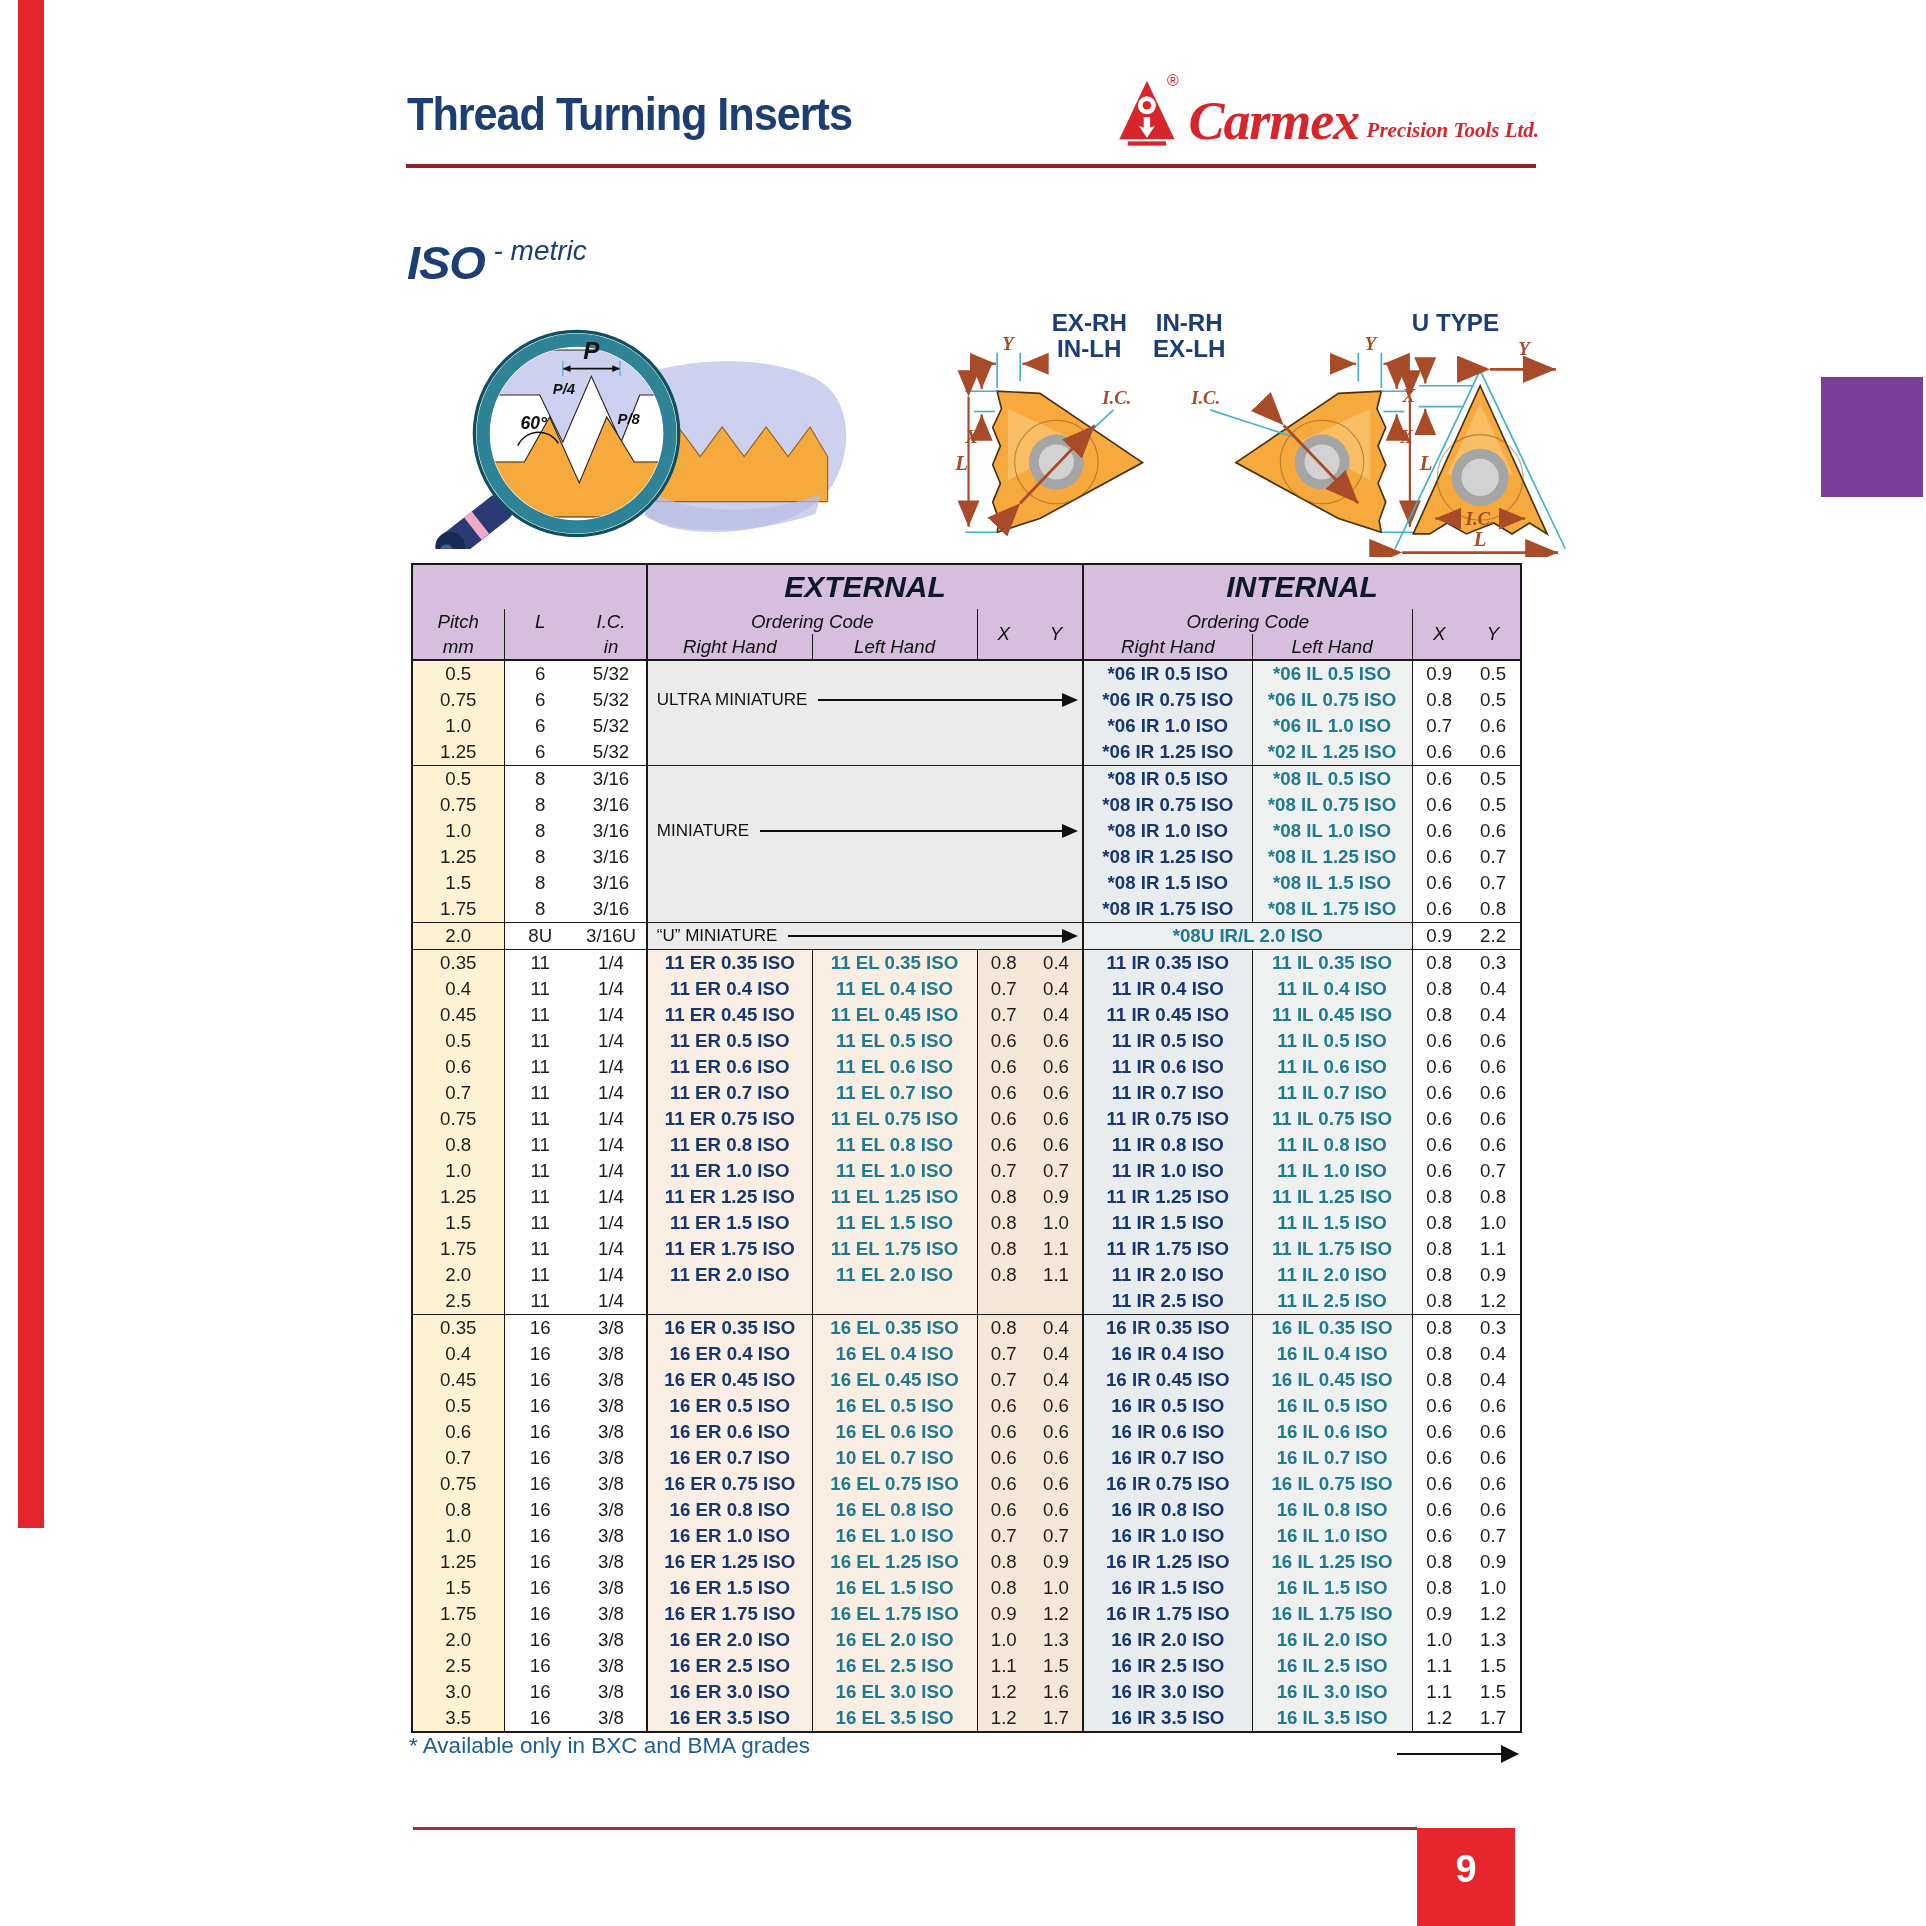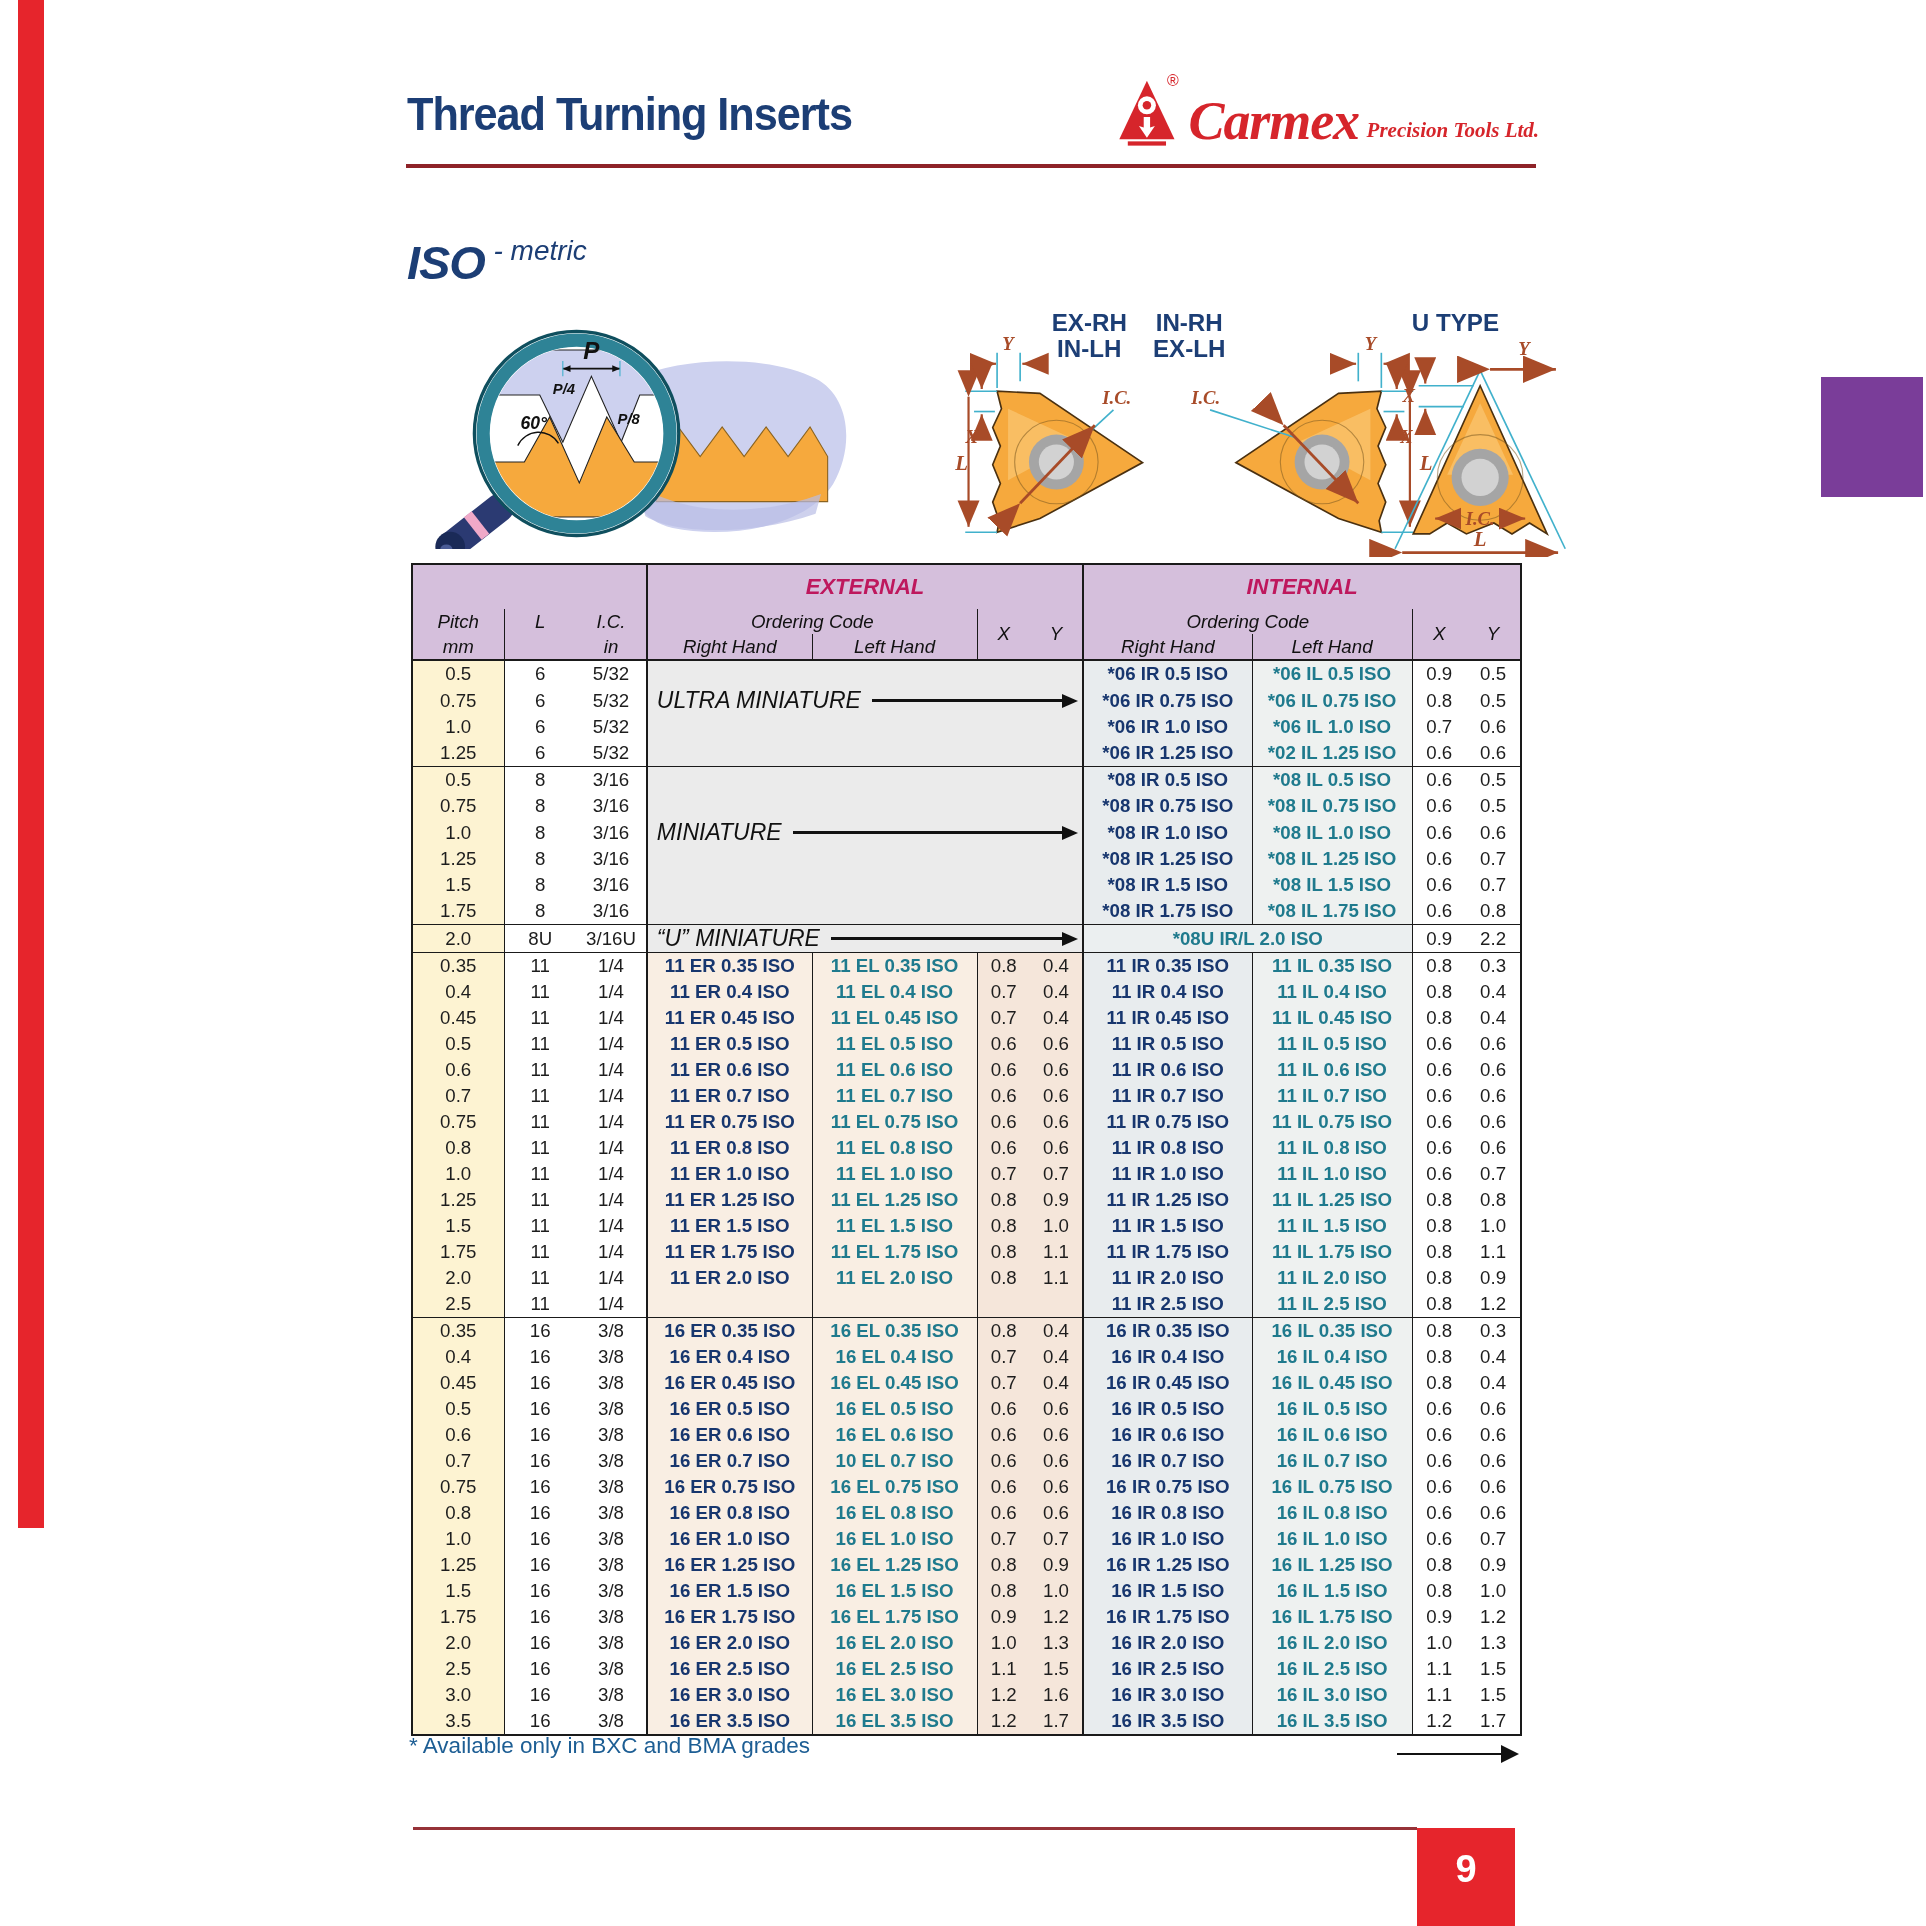--- a/index.html
+++ b/index.html
@@ -40,39 +40,39 @@
 
   
   table.main{position:absolute;left:411px;top:563px;width:1109px;border-collapse:collapse;
              table-layout:fixed;border:2.2px solid #1a1a1a;}
   table.main th,table.main td{padding:0;white-space:nowrap;text-align:center;vertical-align:middle;}
   thead th{background:#d5bfdc;font-weight:normal;}
   thead{border-bottom:2.2px solid #1a1a1a;}
   tr.hr1 th{height:44px;}
   tr.hr2 th{height:25px;}
   tr.hr3 th{height:25px;font-style:italic;}
-  .bigh{font-size:22px;font-weight:bold;font-style:italic;color:#be185d;}
+  .bigh{font-size:30px;font-weight:bold;font-style:italic;color:#0f172a;}
   .hl{font-style:italic;font-size:18.7px;color:#111;}
   .bL{border-left:2.2px solid #1a1a1a;}
   .thin{border-left:1.1px solid #1a1a1a;}
   tbody td{height:26px;font-size:18.7px;}
   tbody tr.sep td{border-top:1.6px solid #1a1a1a;}
   td.pitch{background:#fdf3d2;}
   td.extnote,td.extrh,td.intrh,td.intmerge{border-left:2.2px solid #1a1a1a;}
   td.lcol,td.extlh,td.extx,td.intlh,td.intx{border-left:1.1px solid #1a1a1a;}
   tr.g-m6 td.extnote,tr.g-m8 td.extnote,tr.g-u8 td.extnote{background:#ebebeb;}
   tr.g-s11 td.extrh,tr.g-s16 td.extrh,tr.g-s11 td.extlh,tr.g-s16 td.extlh{background:#f9eee3;}
   tr.g-s11 td.extx,tr.g-s16 td.extx,tr.g-s11 td.exty,tr.g-s16 td.exty{background:#f5e6da;}
   td.intrh{background:#e8ecee;}
   td.intlh{background:#eef1f0;}
   td.intmerge{background:#ebeff0;}
   .rh{color:#17366e;font-weight:bold;}
   .lh{color:#1f7a8d;font-weight:bold;}
   .notewrap{display:flex;align-items:center;width:100%;}
-  .nlabel{font-style:italic;font-size:23px;color:#111;padding-left:8.8px;}
+  .nlabel{font-size:17px;color:#111;padding-left:8.8px;}
   .aline{flex:1;height:2.7px;background:#111;margin-left:11px;}
   .ahead{width:0;height:0;border-left:16.5px solid #111;border-top:7.7px solid transparent;
          border-bottom:7.7px solid transparent;margin-right:4.4px;}
 
   
   svg text.navy{font-family:"Liberation Sans",sans-serif;font-weight:bold;fill:#1c3e75;}
   svg text.dim{font-family:"Liberation Serif",serif;font-style:italic;font-weight:bold;fill:#a84b28;}
   svg text.blk{font-family:"Liberation Sans",sans-serif;font-style:italic;font-weight:bold;fill:#111;}
 </style>
 </head>

